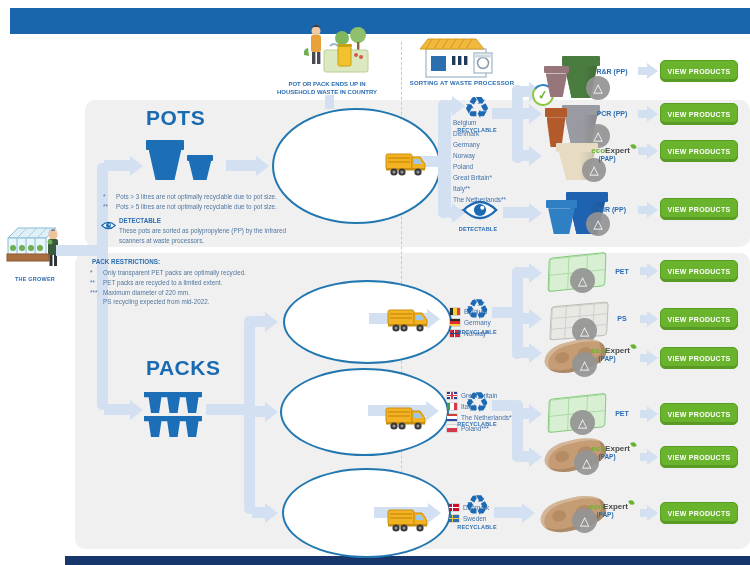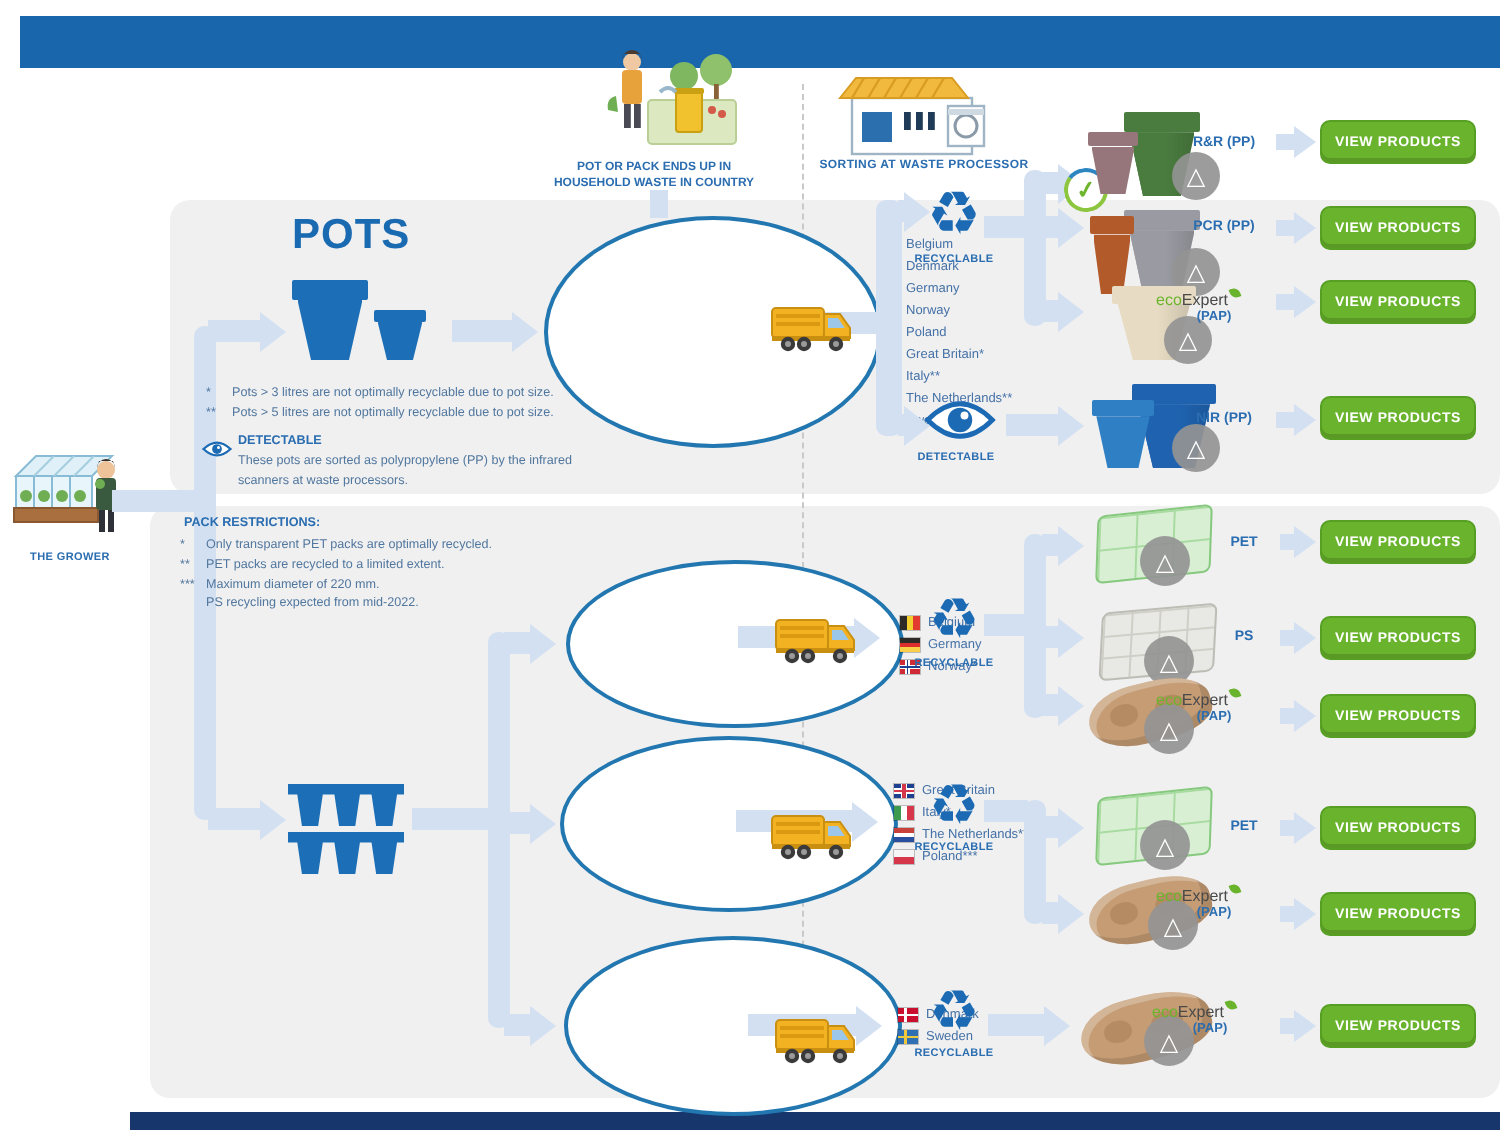--- a/index.html
+++ b/index.html
@@ -23,21 +23,21 @@
     border-top:8px solid transparent;border-bottom:8px solid transparent;border-left:11px solid #d3e0f2;}
 
   
   .big-title{color:#1a6ab1;font-weight:bold;font-size:21px;letter-spacing:.5px;text-align:center;}
   .cap{color:#2a6db0;font-weight:bold;font-size:6px;text-align:center;line-height:1.4;}
   .flow-label{color:#2a6db0;font-weight:bold;font-size:5.5px;text-align:center;letter-spacing:.2px;}
   .fn{color:#51779e;font-size:6.3px;line-height:1.55;}
   .fn .fsym{display:inline-block;width:13px;color:#51779e;}
   .fn-title{color:#2a6db0;font-weight:bold;font-size:6.3px;}
   .plabel{color:#2a6db0;font-weight:bold;font-size:7px;text-align:center;}
-  .eco-line{font-size:8px;font-weight:normal;text-align:left;white-space:nowrap;}
+  .eco-line{font-size:8px;font-weight:bold;text-align:right;white-space:nowrap;}
   .eco-line .e1{color:#6ab42d;}
   .eco-line .e2{color:#4a4a4a;}
   .eco-leaf{display:inline-block;width:5px;height:5px;background:#6ab42d;border-radius:0 70% 0 70%;transform:rotate(-20deg);vertical-align:super;margin-left:1px;}
   .eco-sub{color:#2a6db0;font-weight:bold;font-size:6.5px;text-align:center;}
 
   
   .btn{background:#69b32d;border:1px solid #579f22;border-radius:5px;box-shadow:inset 0 -2px 0 rgba(0,0,0,.14);
     color:#fff;font-weight:bold;font-size:7px;letter-spacing:.3px;display:flex;align-items:center;justify-content:center;cursor:pointer;}
 
   
@@ -233,20 +233,21 @@
   </div>
 
   <div class="abs fn-title" style="left:92px;top:258px;">PACK RESTRICTIONS:</div>
   <div class="abs fn" style="left:90px;top:268px;width:270px;">
     <div><span class="fsym">*</span><span>Only transparent PET packs are optimally recycled.</span></div>
     <div><span class="fsym">**</span><span>PET packs are recycled to a limited extent.</span></div>
     <div><span class="fsym">***</span><span>Maximum diameter of 220 mm.</span></div>
     <div><span class="fsym"></span><span>PS recycling expected from mid-2022.</span></div>
   </div>
 
+  <div class="abs big-title" style="left:146px;top:356px;">PACKS</div>
   <div class="abs packrow" style="left:144px;top:392px;width:58px;height:21px;"></div>
   <div class="abs packrow" style="left:144px;top:416px;width:58px;height:21px;"></div>
   <div class="abs hbar" style="left:206px;top:404px;width:40px;height:11px;"></div>
   <div class="abs vbar" style="left:244px;top:316px;height:198px;"></div>
   <div class="abs h-arrow" style="left:252px;top:316px;width:13px;"></div>
   <div class="abs h-arrow" style="left:252px;top:406px;width:13px;"></div>
   <div class="abs h-arrow" style="left:252px;top:507px;width:13px;"></div>
   <div class="abs circle" style="left:283px;top:280px;width:84px;height:84px;">
       <div class="flag-row">
         <span class="flag f-belgium"></span>

